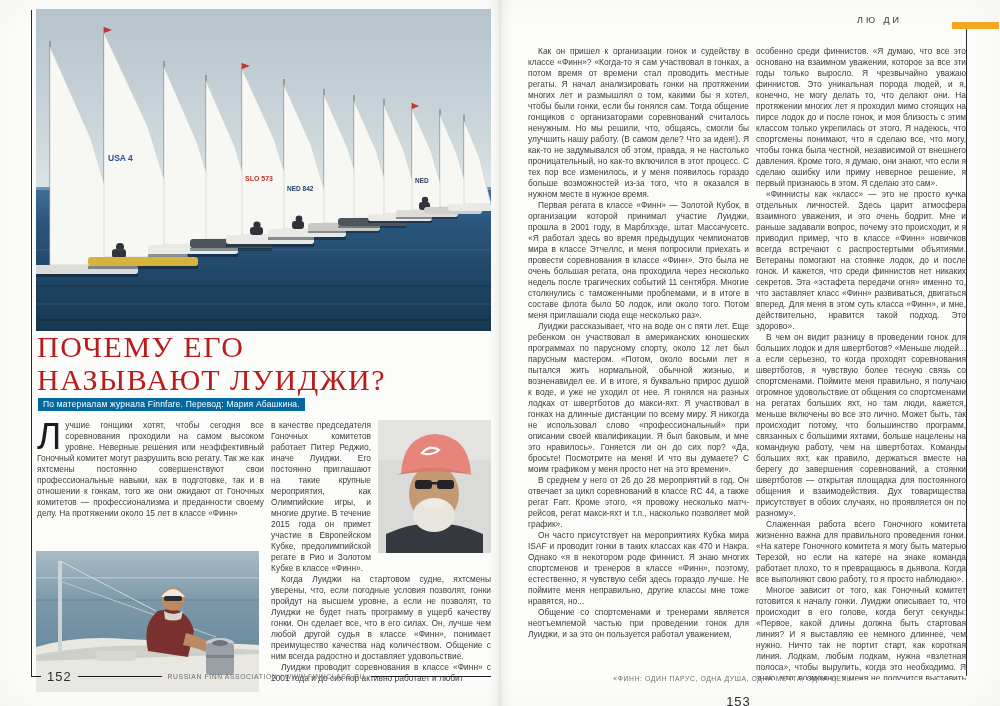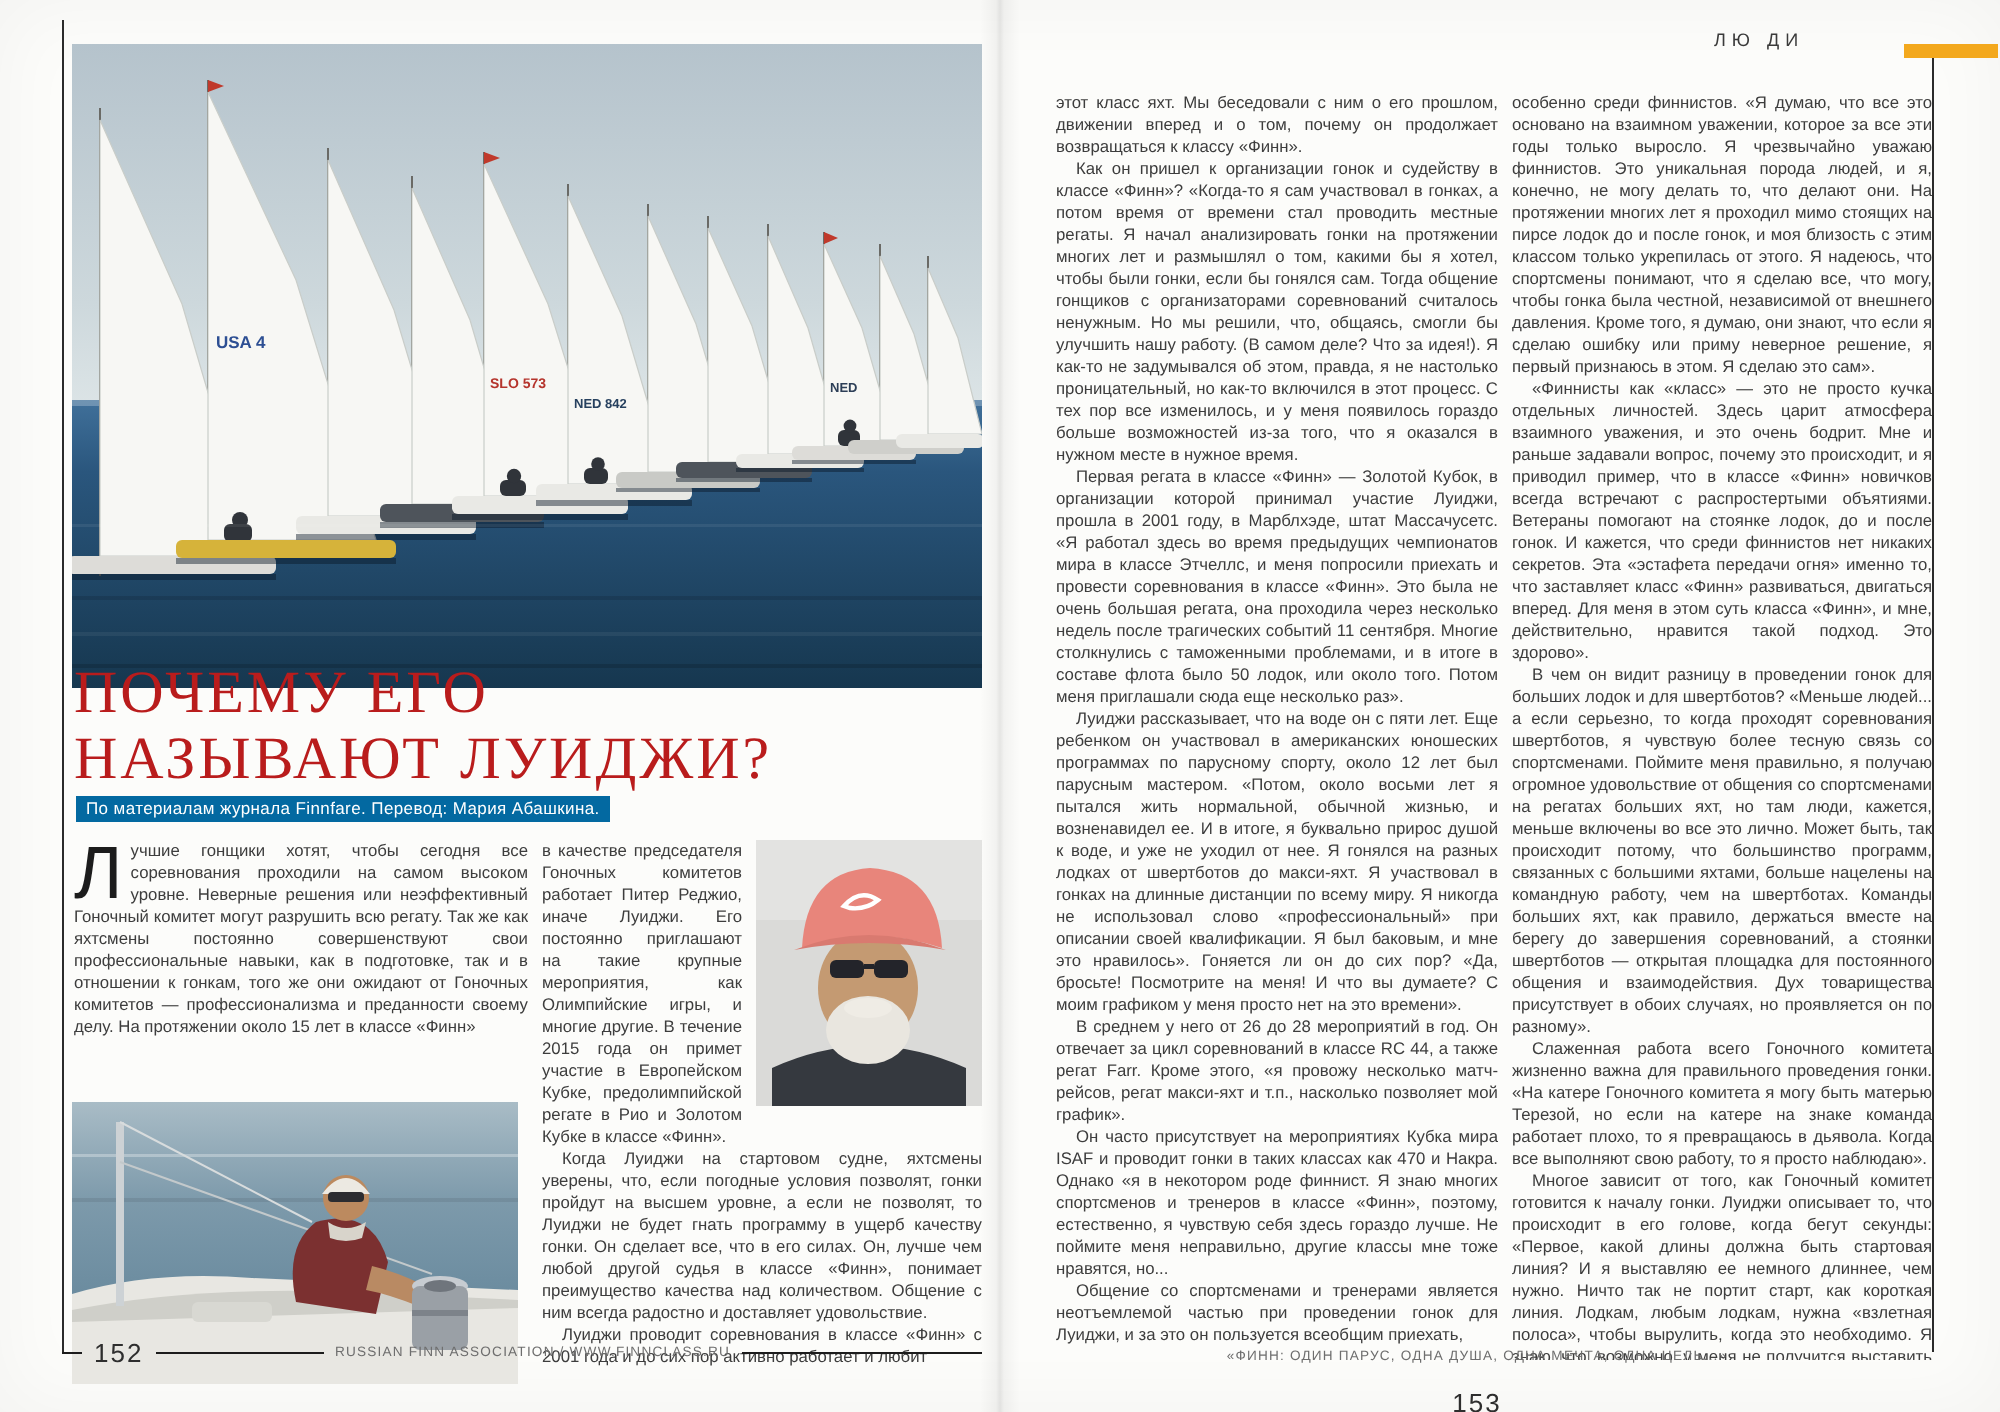--- a/index.html
+++ b/index.html
@@ -7,21 +7,21 @@
           font-family:"Liberation Sans","DejaVu Sans",sans-serif;color:#3d3d3d;overflow:hidden;
           box-shadow:inset 0 0 40px rgba(0,0,0,0.04);}
   .page{position:absolute;top:0;height:706px;}
   .page-left{left:0;width:500px;}
   .page-right{left:500px;width:500px;}
   .gutter{position:absolute;left:490px;top:0;width:20px;height:706px;
           background:linear-gradient(90deg,rgba(0,0,0,0) 0%,rgba(0,0,0,0.04) 40%,rgba(0,0,0,0.09) 50%,rgba(0,0,0,0.04) 60%,rgba(0,0,0,0) 100%);}
   .vrule{position:absolute;width:1px;background:#2b2b2b;}
   .left-vrule{left:31px;top:10px;height:666px;}
   .right-vrule{left:466px;top:29px;height:647px;}
-  .photo-main{position:absolute;left:36px;top:22px;width:455px;height:322px;overflow:hidden;}
+  .photo-main{position:absolute;left:36px;top:9px;width:455px;height:322px;overflow:hidden;}
   .photo-boat{position:absolute;left:36px;top:551px;width:223px;height:141px;overflow:hidden;}
   .title{position:absolute;left:37px;top:330px;margin:0;font-family:"Liberation Serif","DejaVu Serif",serif;
          font-weight:400;font-size:30px;line-height:33px;letter-spacing:1.5px;color:#b91c1c;}
   .subtitle{position:absolute;left:38px;top:398px;background:#0369a1;color:#ffffff;
             font-size:8.5px;line-height:11px;padding:1px 5px;letter-spacing:0.2px;}
   .colA{position:absolute;left:37px;top:420px;width:227px;height:130px;overflow:hidden;}
   .colB{position:absolute;left:271px;top:420px;width:220px;height:273px;overflow:hidden;}
   .photo-portrait{float:right;width:113px;height:133px;margin:0 0 6px 7px;}
   .colC{position:absolute;left:28px;top:46px;width:221px;height:634px;overflow:hidden;}
   .colD{position:absolute;left:256px;top:46px;width:210px;height:634px;overflow:hidden;}
@@ -230,27 +230,26 @@
   </div>
 
   <div class="gutter"></div>
 
   <div class="page page-right">
     <div class="rubric">ЛЮ ДИ</div>
     <div class="accent-bar"></div>
     <div class="vrule right-vrule"></div>
 
     <div class="colC">
-      <p class="noindent">этот класс яхт. Мы беседовали с ним о его прошлом, движении вперед и о том, почему он продолжает возвращаться к классу «Финн».</p>
       <p>Как он пришел к организации гонок и судейству в классе «Финн»? «Когда-то я сам участвовал в гонках, а потом время от времени стал проводить местные регаты. Я начал анализировать гонки на протяжении многих лет и размышлял о том, какими бы я хотел, чтобы были гонки, если бы гонялся сам. Тогда общение гонщиков с организаторами соревнований считалось ненужным. Но мы решили, что, общаясь, смогли бы улучшить нашу работу. (В самом деле? Что за идея!). Я как-то не задумывался об этом, правда, я не настолько проницательный, но как-то включился в этот процесс. С тех пор все изменилось, и у меня появилось гораздо больше возможностей из-за того, что я оказался в нужном месте в нужное время.</p>
       <p>Первая регата в классе «Финн» — Золотой Кубок, в организации которой принимал участие Луиджи, прошла в 2001 году, в Марблхэде, штат Массачусетс. «Я работал здесь во время предыдущих чемпионатов мира в классе Этчеллс, и меня попросили приехать и провести соревнования в классе «Финн». Это была не очень большая регата, она проходила через несколько недель после трагических событий 11 сентября. Многие столкнулись с таможенными проблемами, и в итоге в составе флота было 50 лодок, или около того. Потом меня приглашали сюда еще несколько раз».</p>
       <p>Луиджи рассказывает, что на воде он с пяти лет. Еще ребенком он участвовал в американских юношеских программах по парусному спорту, около 12 лет был парусным мастером. «Потом, около восьми лет я пытался жить нормальной, обычной жизнью, и возненавидел ее. И в итоге, я буквально прирос душой к воде, и уже не уходил от нее. Я гонялся на разных лодках от швертботов до макси-яхт. Я участвовал в гонках на длинные дистанции по всему миру. Я никогда не использовал слово «профессиональный» при описании своей квалификации. Я был баковым, и мне это нравилось». Гоняется ли он до сих пор? «Да, бросьте! Посмотрите на меня! И что вы думаете? С моим графиком у меня просто нет на это времени».</p>
       <p>В среднем у него от 26 до 28 мероприятий в год. Он отвечает за цикл соревнований в классе RC 44, а также регат Farr. Кроме этого, «я провожу несколько матч-рейсов, регат макси-яхт и т.п., насколько позволяет мой график».</p>
       <p>Он часто присутствует на мероприятиях Кубка мира ISAF и проводит гонки в таких классах как 470 и Накра. Однако «я в некотором роде финнист. Я знаю многих спортсменов и тренеров в классе «Финн», поэтому, естественно, я чувствую себя здесь гораздо лучше. Не поймите меня неправильно, другие классы мне тоже нравятся, но...</p>
-      <p>Общение со спортсменами и тренерами является неотъемлемой частью при проведении гонок для Луиджи, и за это он пользуется всеобщим приехать,</p>
+      <p>Общение со спортсменами и тренерами является неотъемлемой частью при проведении гонок для Луиджи, и за это он пользуется работал уважением,</p>
     </div>
 
     <div class="colD">
       <p class="noindent">особенно среди финнистов. «Я думаю, что все это основано на взаимном уважении, которое за все эти годы только выросло. Я чрезвычайно уважаю финнистов. Это уникальная порода людей, и я, конечно, не могу делать то, что делают они. На протяжении многих лет я проходил мимо стоящих на пирсе лодок до и после гонок, и моя близость с этим классом только укрепилась от этого. Я надеюсь, что спортсмены понимают, что я сделаю все, что могу, чтобы гонка была честной, независимой от внешнего давления. Кроме того, я думаю, они знают, что если я сделаю ошибку или приму неверное решение, я первый признаюсь в этом. Я сделаю это сам».</p>
       <p>«Финнисты как «класс» — это не просто кучка отдельных личностей. Здесь царит атмосфера взаимного уважения, и это очень бодрит. Мне и раньше задавали вопрос, почему это происходит, и я приводил пример, что в классе «Финн» новичков всегда встречают с распростертыми объятиями. Ветераны помогают на стоянке лодок, до и после гонок. И кажется, что среди финнистов нет никаких секретов. Эта «эстафета передачи огня» именно то, что заставляет класс «Финн» развиваться, двигаться вперед. Для меня в этом суть класса «Финн», и мне, действительно, нравится такой подход. Это здорово».</p>
       <p>В чем он видит разницу в проведении гонок для больших лодок и для швертботов? «Меньше людей... а если серьезно, то когда проходят соревнования швертботов, я чувствую более тесную связь со спортсменами. Поймите меня правильно, я получаю огромное удовольствие от общения со спортсменами на регатах больших яхт, но там люди, кажется, меньше включены во все это лично. Может быть, так происходит потому, что большинство программ, связанных с большими яхтами, больше нацелены на командную работу, чем на швертботах. Команды больших яхт, как правило, держаться вместе на берегу до завершения соревнований, а стоянки швертботов — открытая площадка для постоянного общения и взаимодействия. Дух товарищества присутствует в обоих случаях, но проявляется он по разному».</p>
       <p>Слаженная работа всего Гоночного комитета жизненно важна для правильного проведения гонки. «На катере Гоночного комитета я могу быть матерью Терезой, но если на катере на знаке команда работает плохо, то я превращаюсь в дьявола. Когда все выполняют свою работу, то я просто наблюдаю».</p>
       <p>Многое зависит от того, как Гоночный комитет готовится к началу гонки. Луиджи описывает то, что происходит в его голове, когда бегут секунды: «Первое, какой длины должна быть стартовая линия? И я выставляю ее немного длиннее, чем нужно. Ничто так не портит старт, как короткая линия. Лодкам, любым лодкам, нужна «взлетная полоса», чтобы вырулить, когда это необходимо. Я знаю, что, возможно, у меня не получится выставить четко стартовую линию с первой попытки. В последние минуты перед стартом, я смотрю, как лодки подходят и решаю, нуж-</p>
     </div>
 

